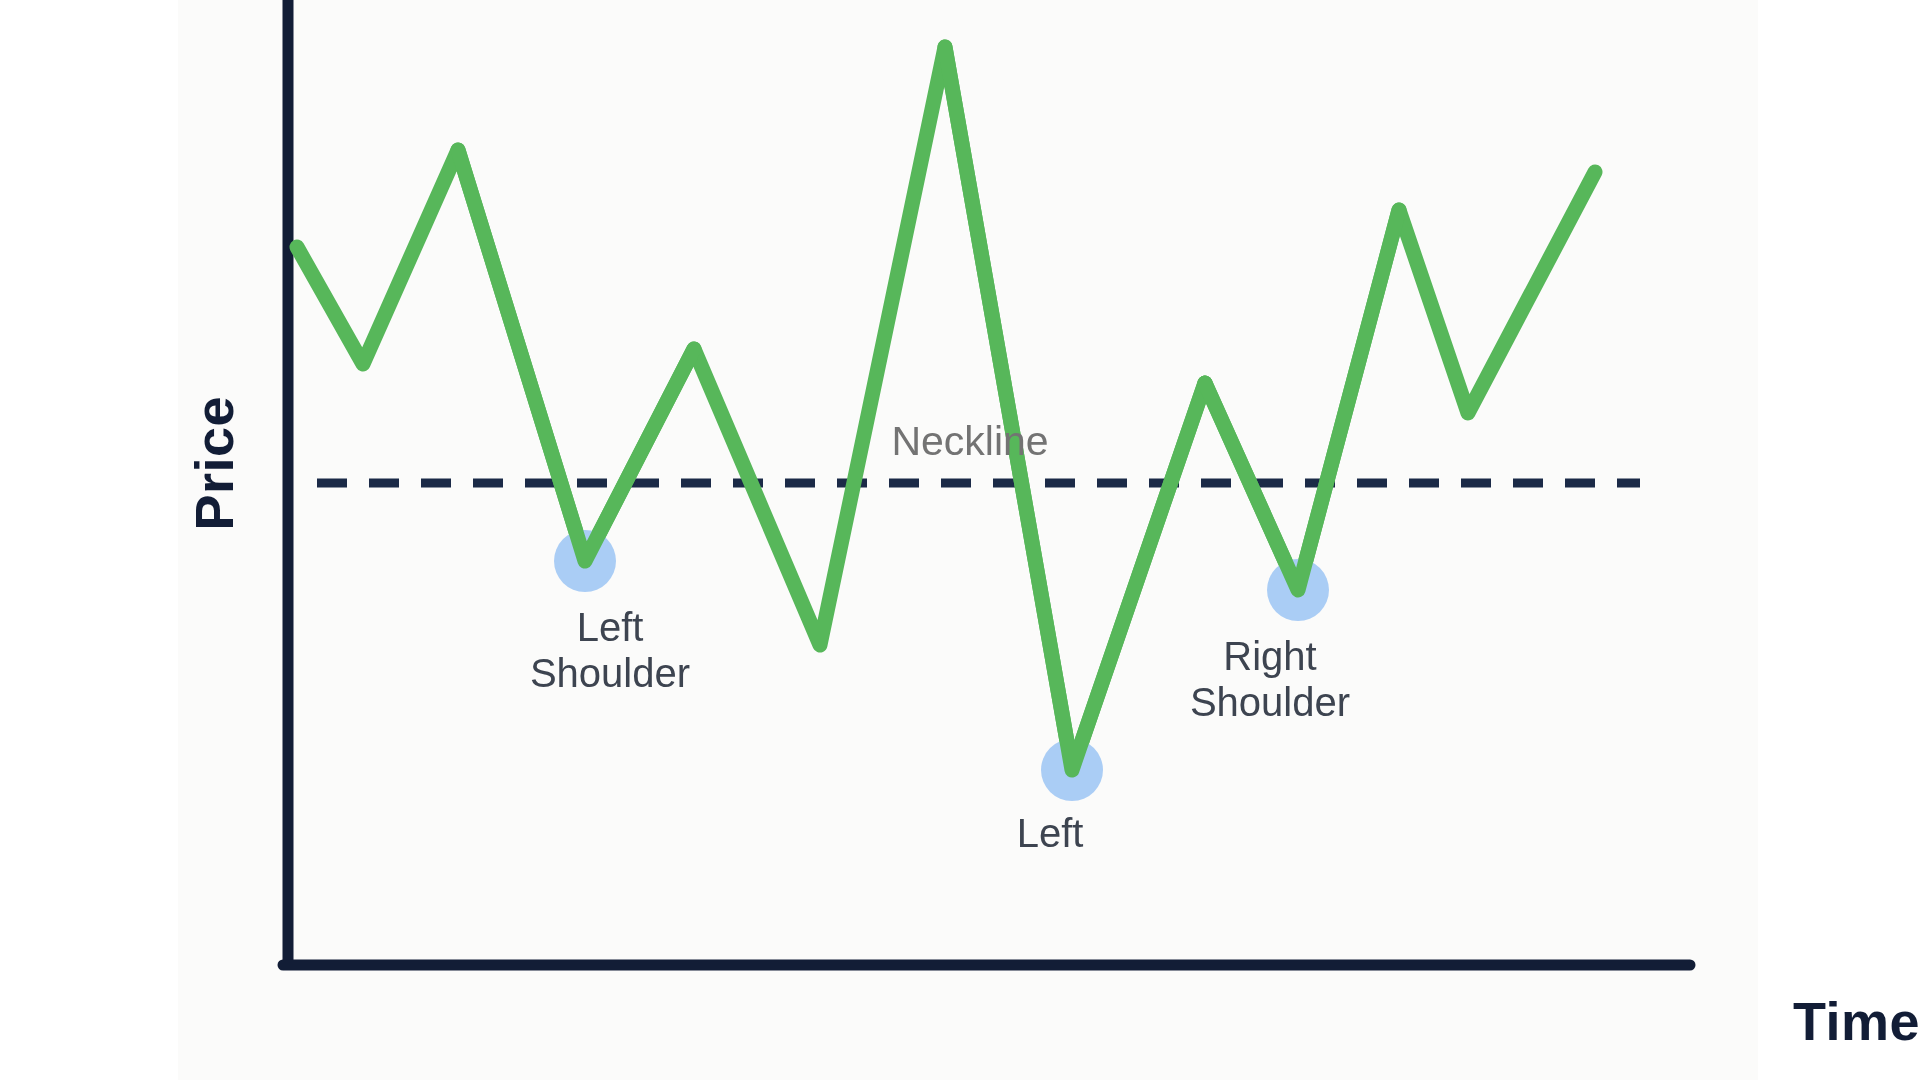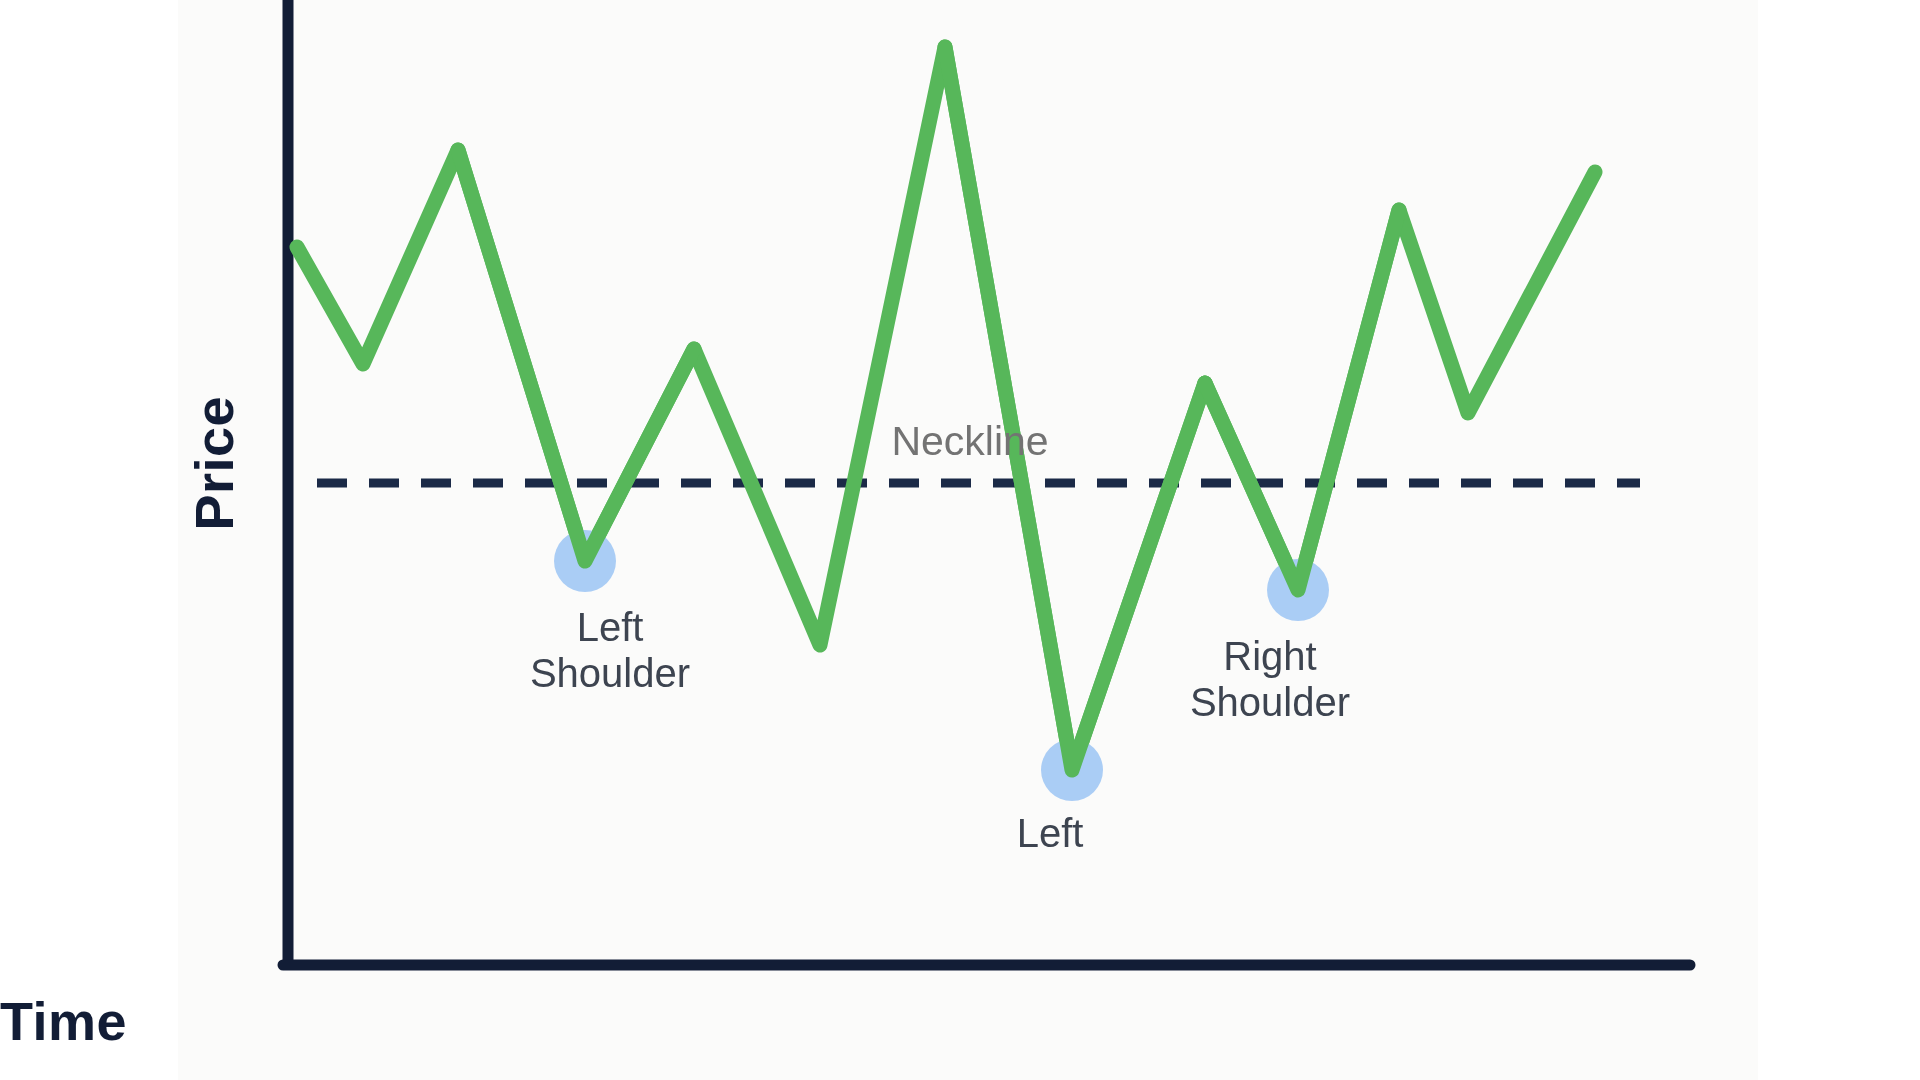--- a/index.html
+++ b/index.html
@@ -64,21 +64,21 @@
     line-height: 54px;
     text-align: right;
     transform-origin: 214px 27px;
     transform: rotate(-90deg);
   }
 
   #x-axis-title {
     left: 0px;
     top: 992px;
     width: 1920px;
-    text-align: left;
+    text-align: right;
     font-size: 54px;
     line-height: 58px;
   }
 
   
   .annotation {
     position: absolute;
     color: #3d4450;
     font-family: "Liberation Sans", sans-serif;
     font-size: 40px;

